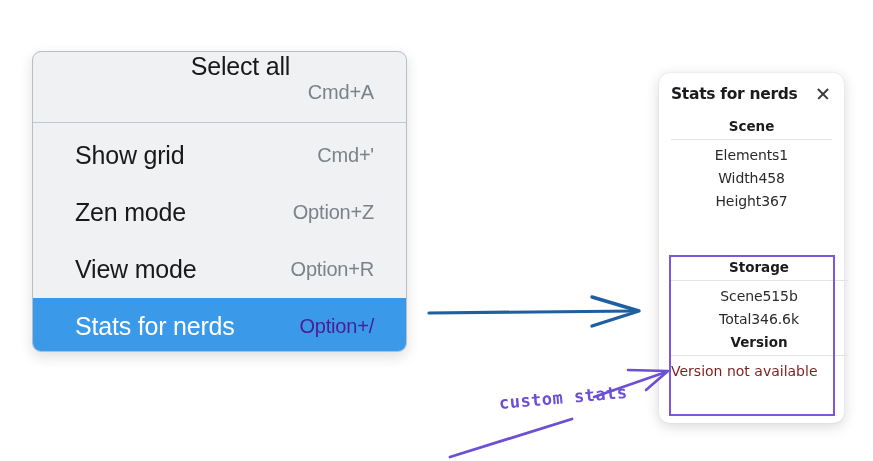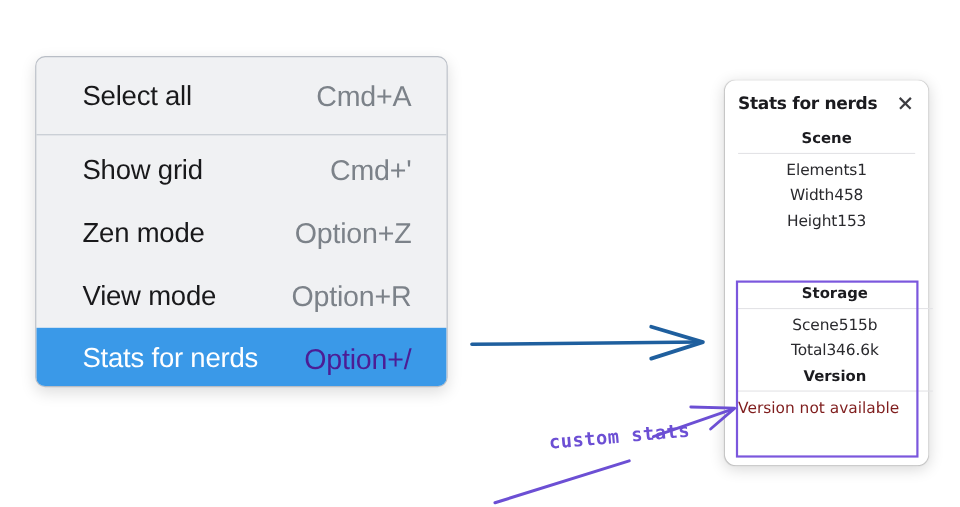--- a/index.html
+++ b/index.html
@@ -39,27 +39,27 @@
   .menu-item {
     height: 57px;
     display: flex;
     align-items: center;
     padding: 0 0 0 42px;
     box-sizing: border-box;
     color: #19191b;
     font-size: 25px;
     letter-spacing: -0.2px;
   }
-  .menu-group.top .menu-item { height: 70px; }
+  .menu-group.top .menu-item { height: 70px; flex-direction: column; }
   .menu-item .label { flex: 0 0 auto; }
   .menu-item .shortcut {
     margin-left: auto;
     padding-right: 32px;
     color: #7c8289;
-    font-size: 26px;
+    font-size: 20px;
     letter-spacing: -0.2px;
     text-align: right;
   }
   .menu-item.selected {
     background: #3a99e8;
   }
   .menu-item.selected .label { color: #ffffff; }
   .menu-item.selected .shortcut { color: #4c1d95; }
   .menu-group.bottom { padding-top: 4px; }
 
@@ -229,21 +229,21 @@
     <div class="stat-row">
       <span class="k">Elements</span>
       <span class="v">1</span>
     </div>
     <div class="stat-row">
       <span class="k">Width</span>
       <span class="v">458</span>
     </div>
     <div class="stat-row">
       <span class="k">Height</span>
-      <span class="v">153</span>
+      <span class="v">367</span>
     </div>
   </div>
 
   <div id="custom-stats-inner">
     <div>
       <div class="section-head">Storage</div>
       <div class="head-rule"></div>
       <div class="stat-row">
         <span class="k">Scene</span>
         <span class="v">515b</span>

